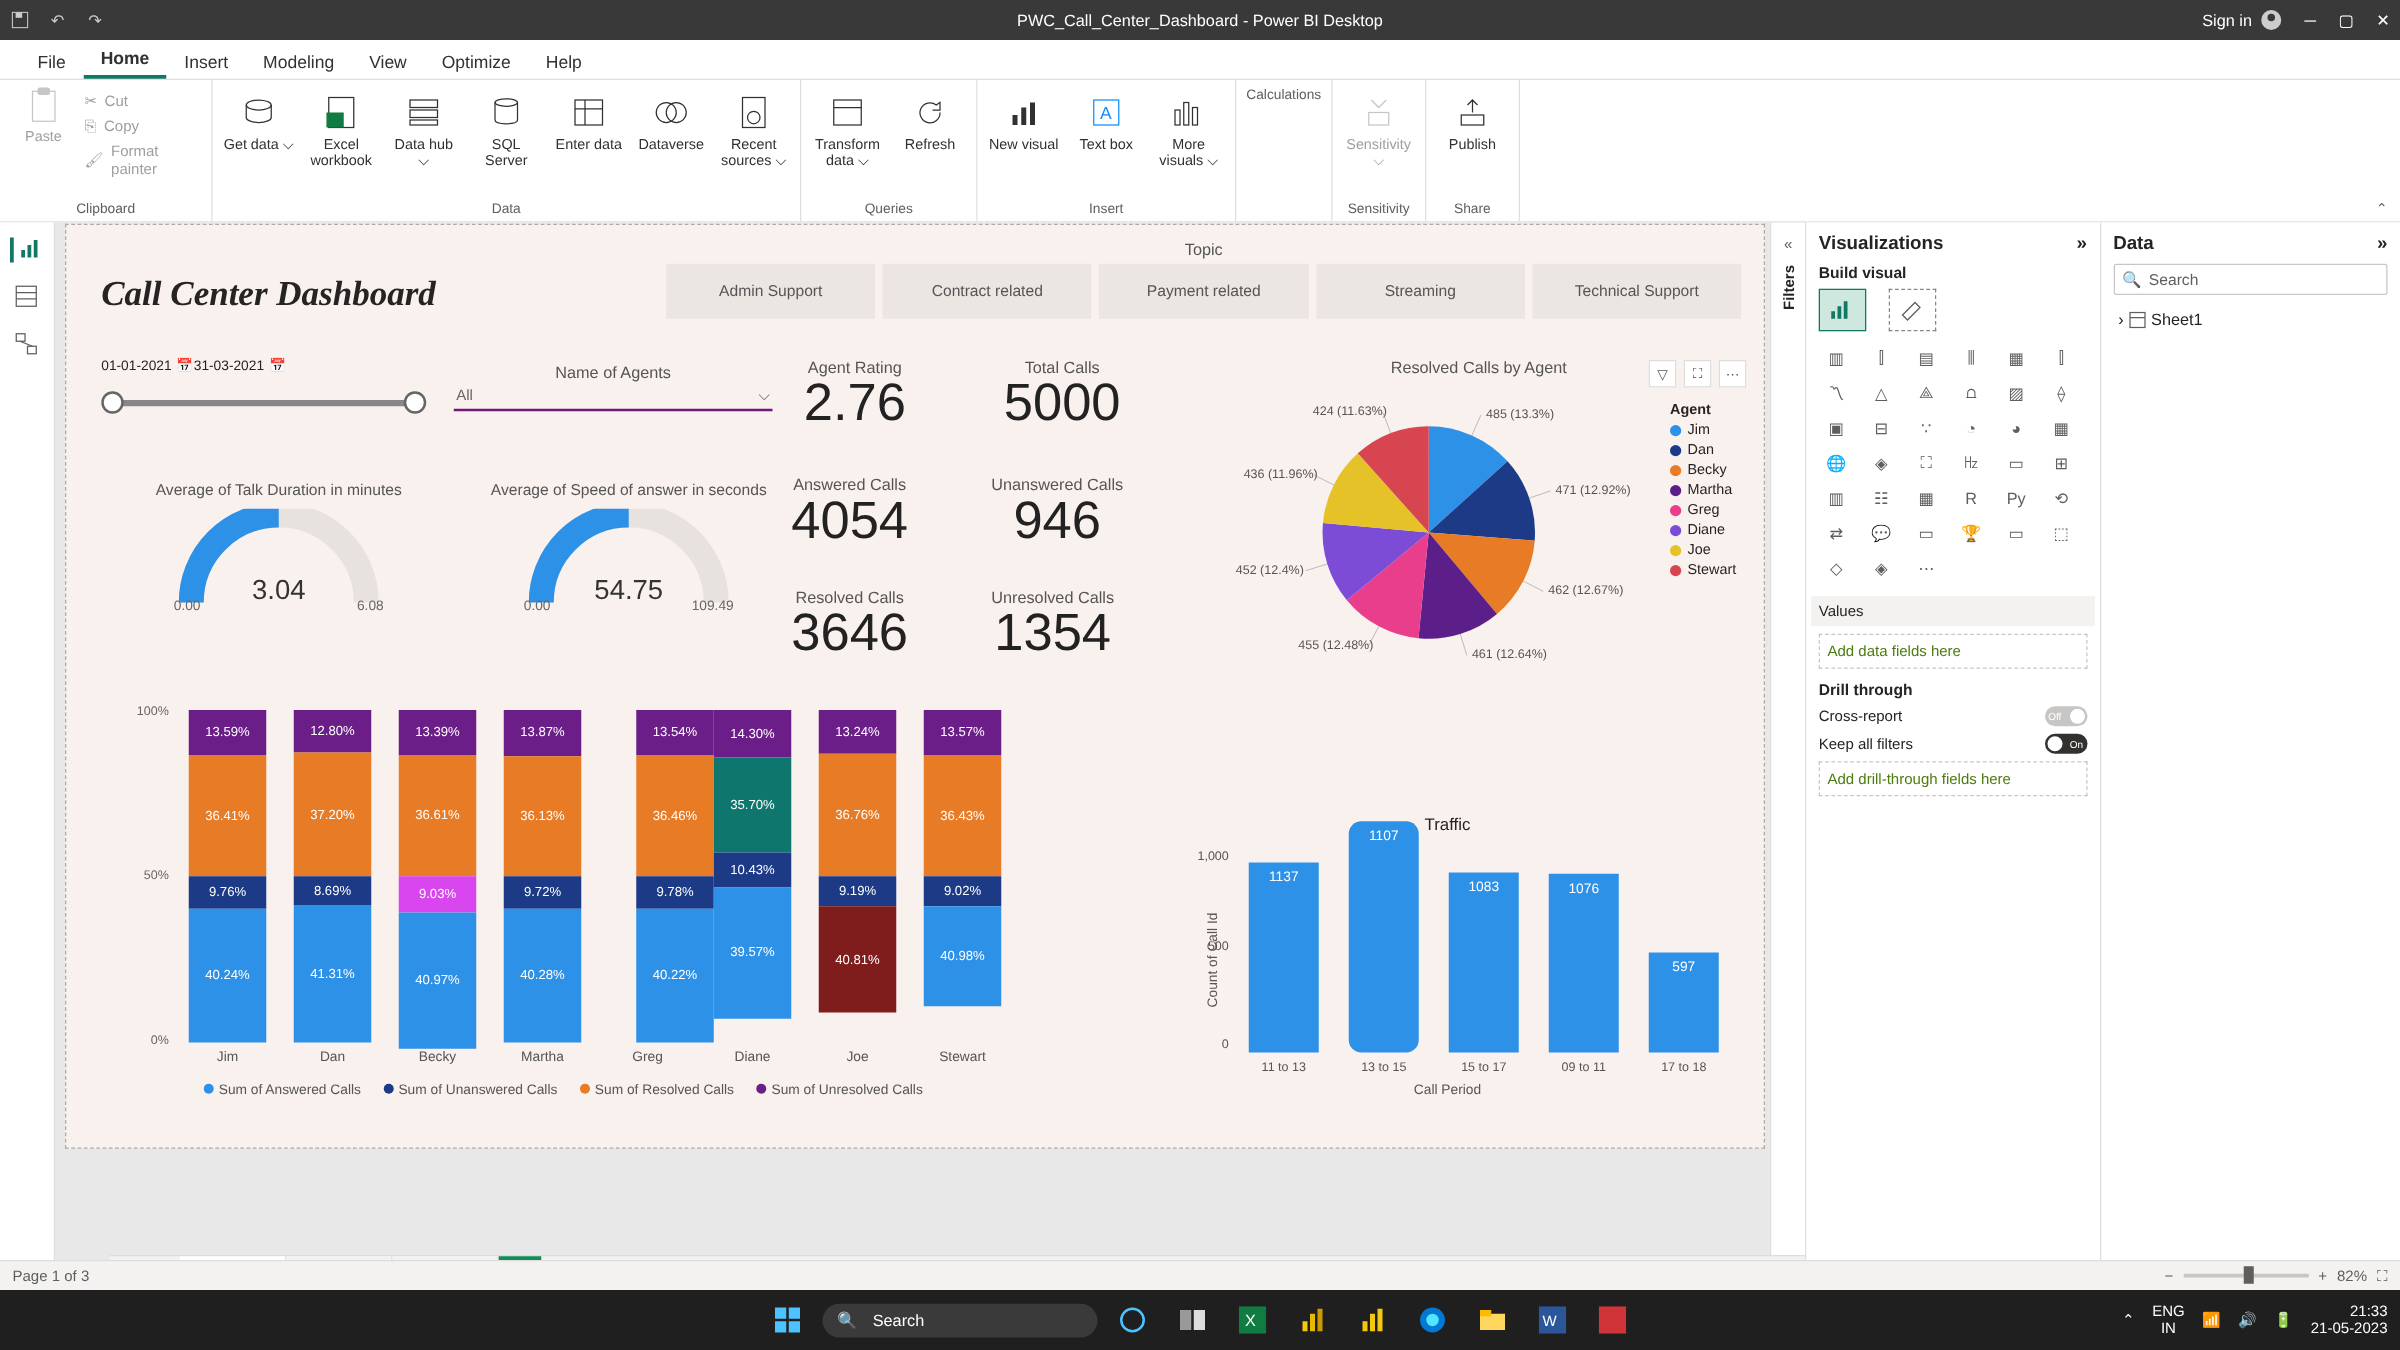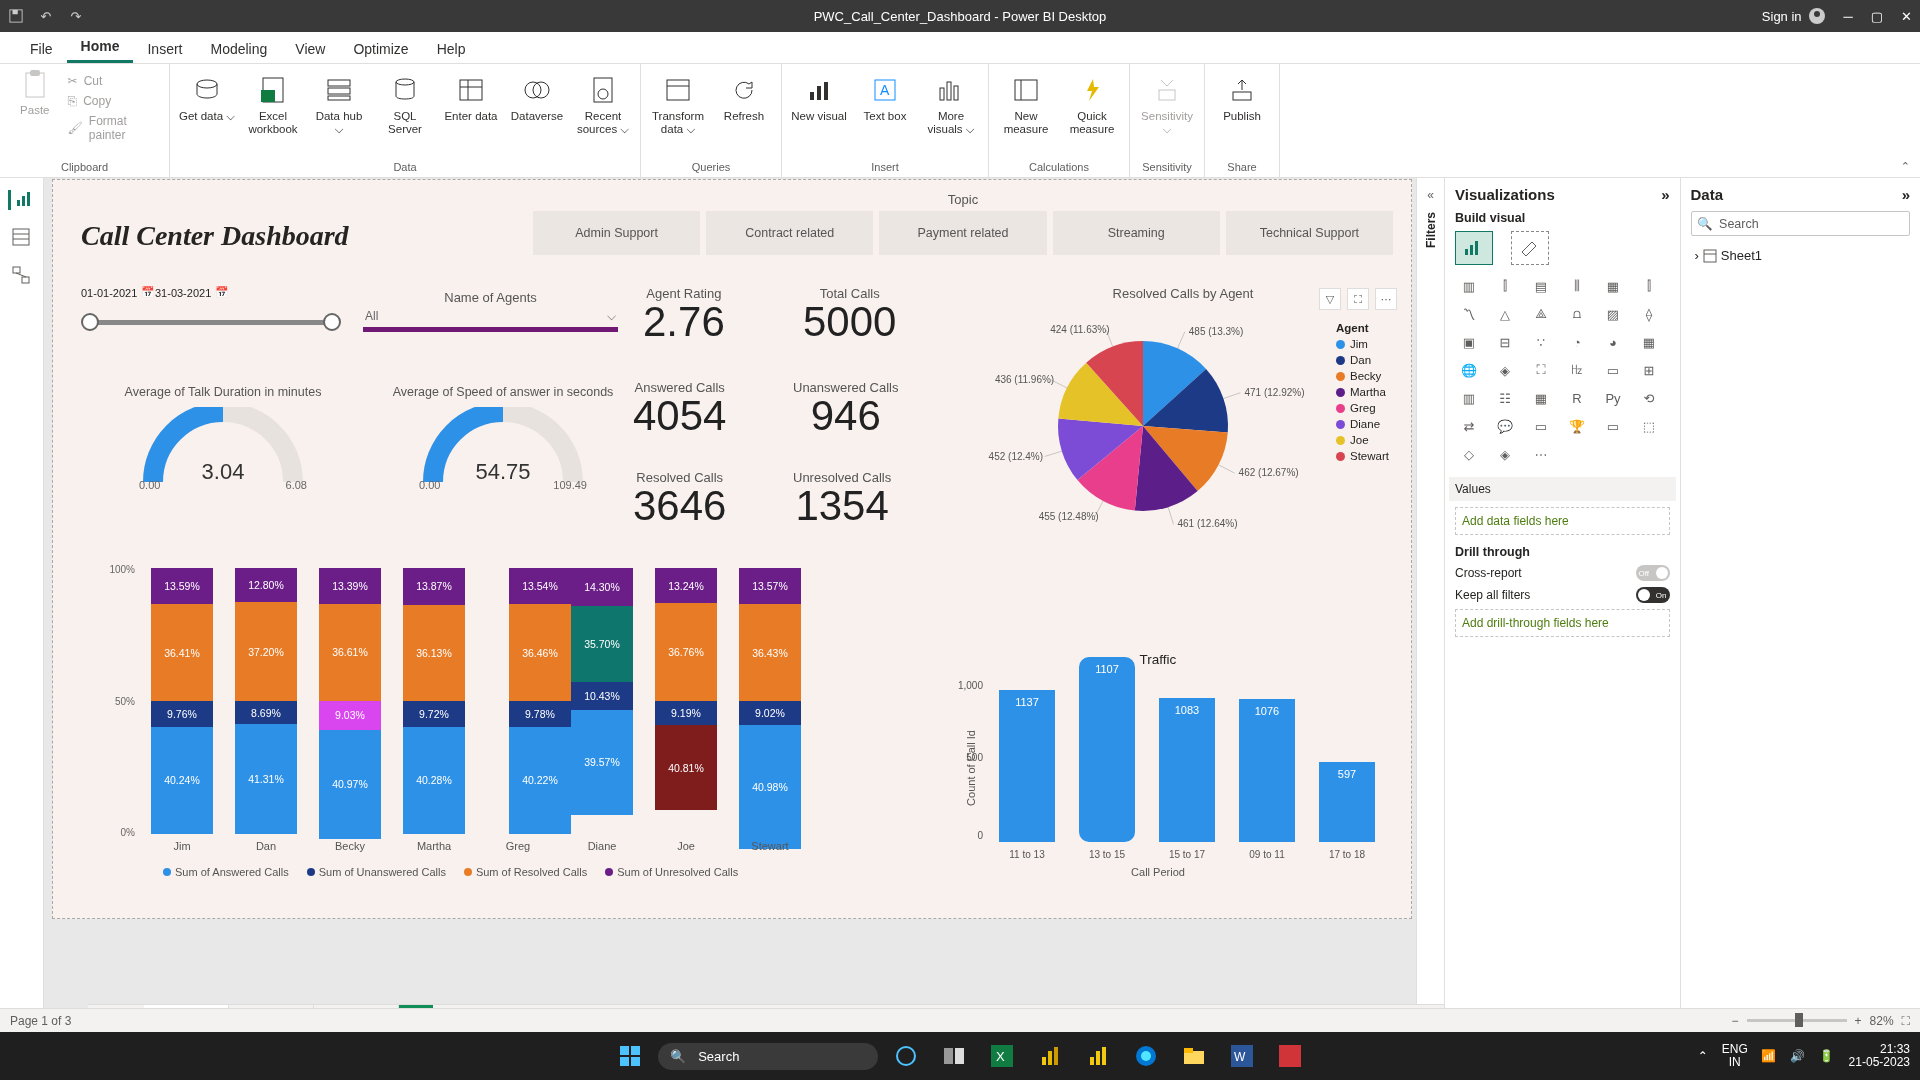--- a/index.html
+++ b/index.html
@@ -45,21 +45,21 @@
 .topic-row{ display:flex; gap:6px;}
 .topic-btn{ flex:1; height:44px; background:#ece6e3; display:flex; align-items:center; justify-content:center; font-size:12.5px; color:#555;}
 
 .date-range{ position:absolute; left:28px; top:106px; display:flex;align-items:center;font-size:11px;}
 .date-cal{ display:flex; align-items:center; gap:4px;}
 .slider-row{ position:absolute; left:28px; top:126px; width:260px; height:30px;}
 .slider-track{ position:absolute; top:14px; left:8px; right:8px; height:5px; background:#888; border-radius:3px;}
 .slider-thumb{ position:absolute; top:7px; width:18px;height:18px;border-radius:50%; background:#fff; border:2px solid #666;}
 .agent-dd{ position:absolute; left:310px; top:110px; width:255px;}
 .agent-dd .dd-lbl{ font-size:13px; color:#555; text-align:center;}
-.agent-dd .dd-box{ border-bottom:5px solid #701a75; padding:4px 2px; display:flex; justify-content:space-between; font-size:12px; color:#666;}
+.agent-dd .dd-box{ border-bottom:2px solid #701a75; padding:4px 2px; display:flex; justify-content:space-between; font-size:12px; color:#666;}
 
 .kpi{ position:absolute; text-align:center;}
 .kpi .klabel{ font-size:13px; color:#555;}
 .kpi .kval{ font-size:42px; font-weight:400; color:#222; line-height:1;}
 
 .gauge-box{ position:absolute; text-align:center;}
 .gauge-box .gt{ font-size:12.5px; color:#555; margin-bottom:6px; line-height:1.25;}
 .gauge{ position:relative; width:160px; height:80px; margin:0 auto;}
 .gauge .gval{ position:absolute; left:50%; bottom:2px; transform:translateX(-50%); font-size:22px; color:#333;}
 .gauge .gmin{ position:absolute; left:-4px; bottom:-4px; font-size:11px; color:#666;}
@@ -325,39 +325,20 @@
               <rect x="9" y="4" width="4" height="18" fill="none" stroke="#323130"></rect>
               <rect x="16" y="8" width="4" height="14" fill="none" stroke="#323130"></rect>
             </svg>
           </div>
           <div class="rlbl"><span>More visuals</span> ⌵</div>
         </div>
     </div>
     <div class="group-label">Insert</div>
   </div>
   <div class="group">
-    <div class="group-row">
-      <div class="rbtn">
-          <div class="ric">
-            <svg width="26" height="24">
-              <rect x="2" y="2" width="22" height="20" fill="none" stroke="#323130"></rect>
-              <line x1="8" y1="2" x2="8" y2="22" stroke="#323130"></line>
-            </svg>
-          </div>
-          <div class="rlbl">New measure</div>
-        </div>
-      <div class="rbtn">
-          <div class="ric">
-            <svg width="22" height="26">
-              <path d="M12 2 L6 14 h5 l-3 10 10-14 h-5 z" fill="#e6b800"></path>
-            </svg>
-          </div>
-          <div class="rlbl">Quick measure</div>
-        </div>
-    </div>
     <div class="group-label">Calculations</div>
   </div>
   <div class="group">
     <div class="group-row">
         <div class="rbtn disabled">
           <div class="ric">
             <svg width="24" height="24">
               <rect x="4" y="12" width="16" height="10" fill="none" stroke="#c8c6c4"></rect>
               <path d="M6 2 l6 6 6-6" fill="none" stroke="#c8c6c4"></path>
             </svg>
@@ -544,21 +525,21 @@
             <div class="sc-bar" style="left: 514px; height: 266px;">
               <div class="sc-seg" style="height: 35.2184px; background: rgb(107, 30, 135);">13.24%</div>
               <div class="sc-seg" style="height: 97.7816px; background: rgb(232, 123, 38);">36.76%</div>
               <div class="sc-seg" style="height: 24.4454px; background: rgb(28, 58, 134);">9.19%</div>
               <div class="sc-seg" style="height: 85px; background: #7f1d1d;">40.81%</div>
             </div>
             <div class="sc-bar" style="left: 598px; height: 266px;">
               <div class="sc-seg" style="height: 36.0962px; background: rgb(107, 30, 135);">13.57%</div>
               <div class="sc-seg" style="height: 96.9038px; background: rgb(232, 123, 38);">36.43%</div>
               <div class="sc-seg" style="height: 23.9932px; background: rgb(28, 58, 134);">9.02%</div>
-              <div class="sc-seg" style="height: 124px; background: rgb(46, 145, 232);">40.98%</div>
+              <div class="sc-seg" style="height: 80px; background: rgb(46, 145, 232);">40.98%</div>
             </div>
           </div>
         <div id="sc-xl-row">
             <div class="sc-xl" style="left: 48px; top: 272px;">Jim</div>
             <div class="sc-xl" style="left: 132px; top: 272px;">Dan</div>
             <div class="sc-xl" style="left: 216px; top: 272px;">Becky</div>
             <div class="sc-xl" style="left: 300px; top: 272px;">Martha</div>
             <div class="sc-xl" style="left: 384px; top: 272px;">Greg</div>
             <div class="sc-xl" style="left: 468px; top: 272px;">Diane</div>
             <div class="sc-xl" style="left: 552px; top: 272px;">Joe</div>

